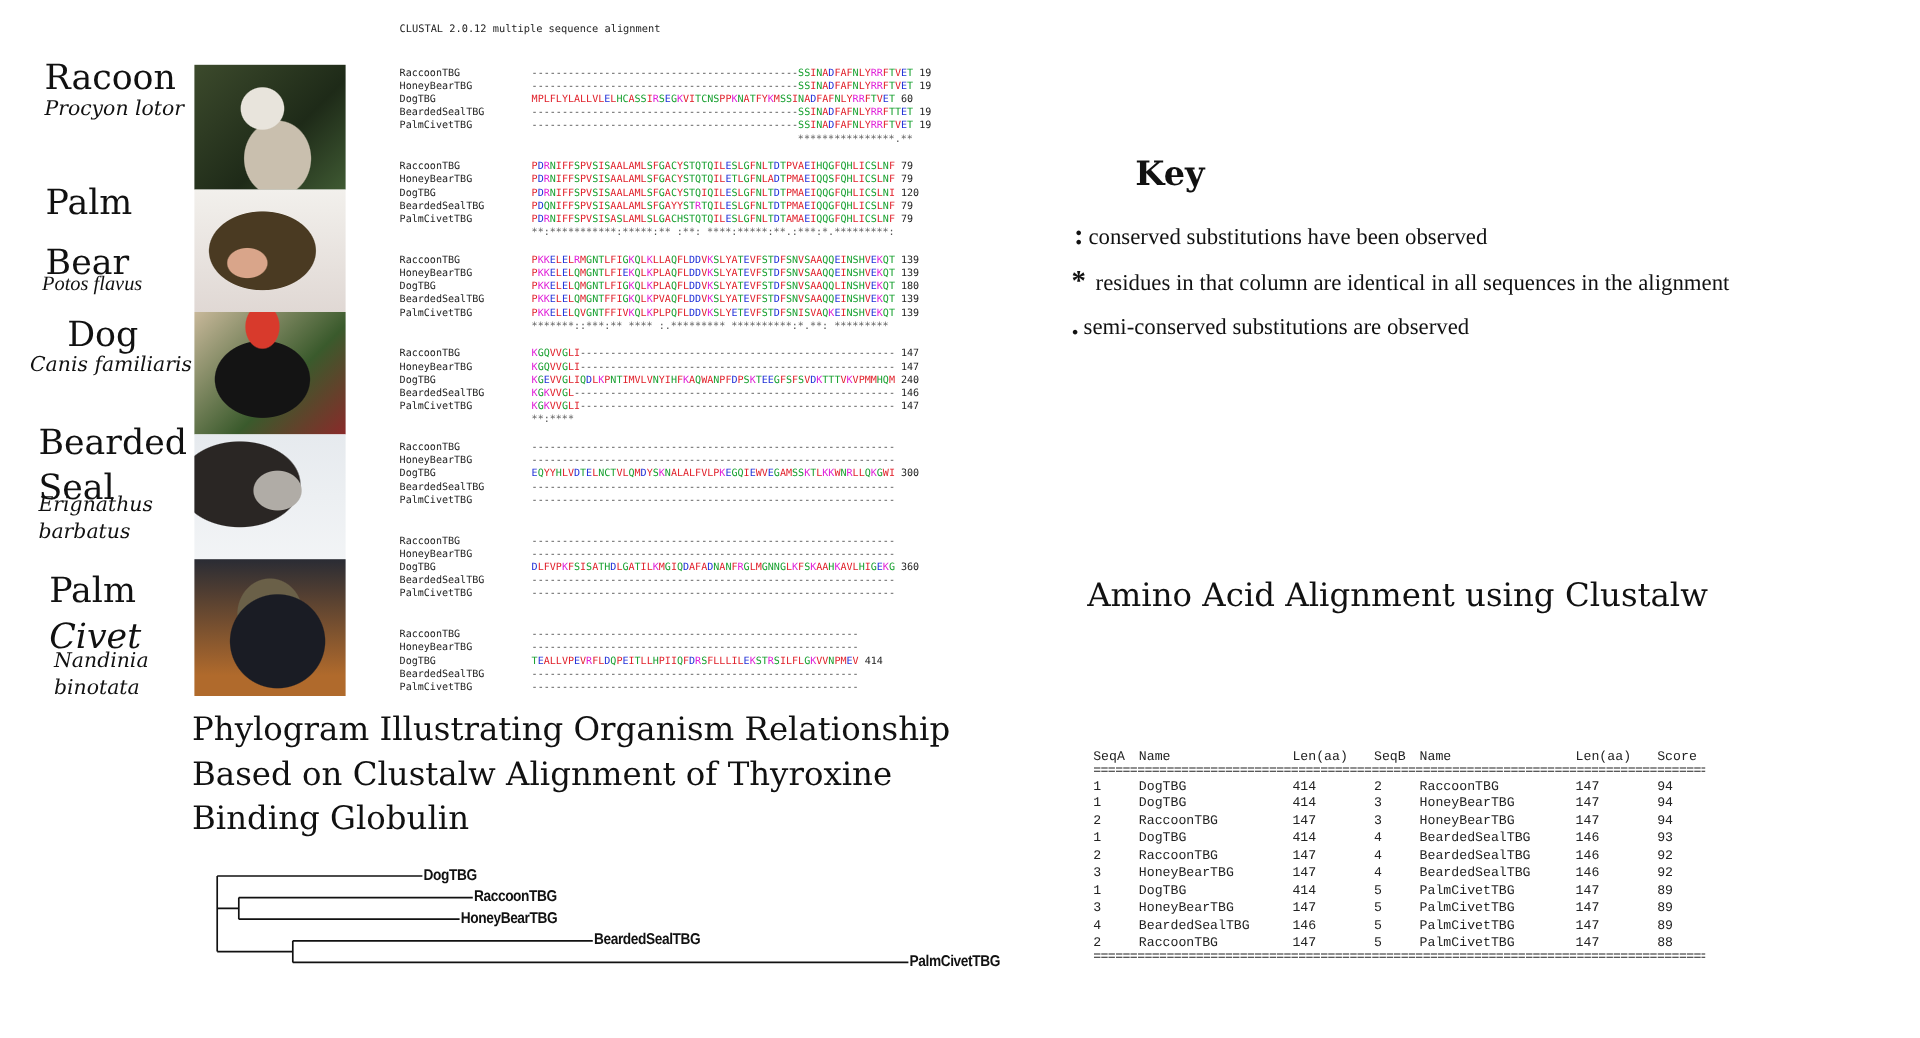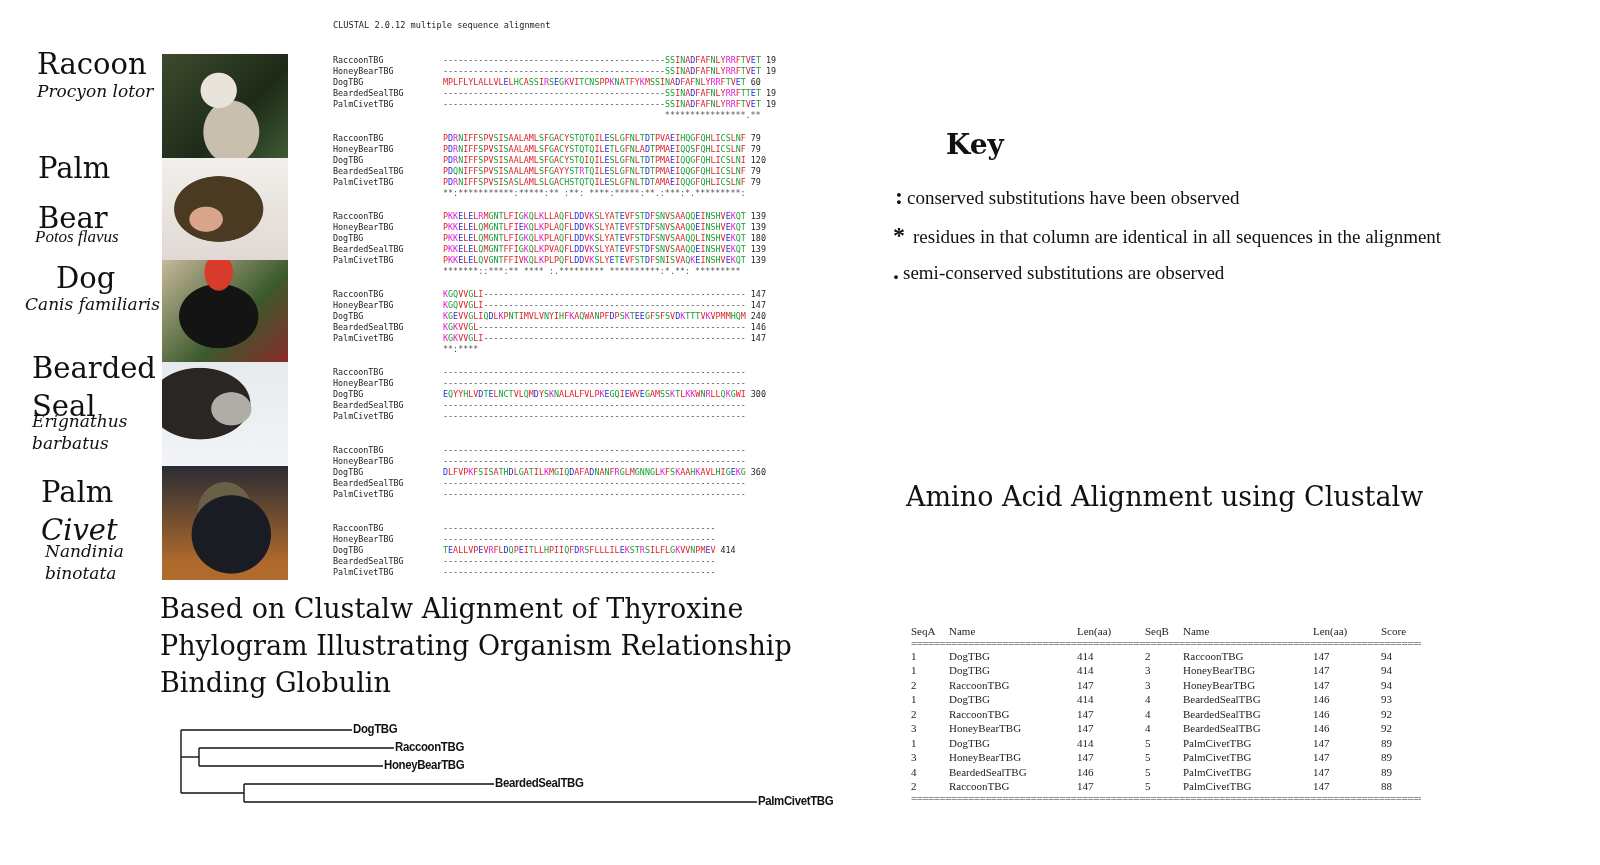--- a/index.html
+++ b/index.html
@@ -51,21 +51,21 @@
 
   
   .big-title { position:absolute; font-family:"DejaVu Serif", serif; font-size:27px; line-height:37px; color:#111; }
 
   
   .key-title { position:absolute; left:903px; top:128px; font-family:"DejaVu Serif", serif; font-weight:bold; font-size:28px; color:#111;margin-left:43px; }
   .key-item { position:absolute; font-family:"Liberation Serif", serif; font-size:19px; color:#111; white-space:nowrap; }
   .key-sym { font-weight:bold; font-size:24px; margin-right:4px; }
 
   
-  .score { position:absolute; left:911px; top:624px; font-family:Liberation Serif, serif; font-size:11px; line-height:14.5px; color:#222; }
+  .score { position:absolute; left:911px; top:624px; font-family:Liberation Mono, monospace; font-size:11px; line-height:14.5px; color:#222; }
   .score-row { display:flex; white-space:pre; }
   .c1 { width:38px; } .c2 { width:128px; } .c3 { width:68px; } .c4 { width:38px; } .c5 { width:130px; } .c6 { width:68px; } .c7 { width:40px; }
   .score-rule { width:510px; overflow:hidden; white-space:nowrap; line-height:9px; height:10px; letter-spacing:-0.5px; }
 
   
   .tree { position:absolute; left:170px; top:718px; }
   .tree-label { position:absolute; font-family:"Liberation Sans", sans-serif; font-size:13px; font-weight:bold; letter-spacing:-0.4px; color:#111; white-space:nowrap; transform:scaleX(0.88); transform-origin:left center; }
 </style>
 </head>
 <body>
@@ -99,22 +99,22 @@
 <div class="photo ph-racoon"></div>
 <div class="photo ph-bear"></div>
 <div class="photo ph-dog"></div>
 <div class="photo ph-seal"></div>
 <div class="photo ph-civet"></div>
 
 <div class="aln-title">CLUSTAL 2.0.12 multiple sequence alignment</div>
 <div id="aln-container" class="aln" style="left:333px; top:55px;"><div class="aln-block" style="left: 0px; top: 0px;"><div class="aln-row"><span class="aln-name">RaccoonTBG</span><span class="aln-seq"><span class="r-g">-</span><span class="r-g">-</span><span class="r-g">-</span><span class="r-g">-</span><span class="r-g">-</span><span class="r-g">-</span><span class="r-g">-</span><span class="r-g">-</span><span class="r-g">-</span><span class="r-g">-</span><span class="r-g">-</span><span class="r-g">-</span><span class="r-g">-</span><span class="r-g">-</span><span class="r-g">-</span><span class="r-g">-</span><span class="r-g">-</span><span class="r-g">-</span><span class="r-g">-</span><span class="r-g">-</span><span class="r-g">-</span><span class="r-g">-</span><span class="r-g">-</span><span class="r-g">-</span><span class="r-g">-</span><span class="r-g">-</span><span class="r-g">-</span><span class="r-g">-</span><span class="r-g">-</span><span class="r-g">-</span><span class="r-g">-</span><span class="r-g">-</span><span class="r-g">-</span><span class="r-g">-</span><span class="r-g">-</span><span class="r-g">-</span><span class="r-g">-</span><span class="r-g">-</span><span class="r-g">-</span><span class="r-g">-</span><span class="r-g">-</span><span class="r-g">-</span><span class="r-g">-</span><span class="r-g">-</span><span class="r-p">S</span><span class="r-p">S</span><span class="r-h">I</span><span class="r-p">N</span><span class="r-h">A</span><span class="r-a">D</span><span class="r-h">F</span><span class="r-h">A</span><span class="r-h">F</span><span class="r-p">N</span><span class="r-h">L</span><span class="r-h">Y</span><span class="r-b">R</span><span class="r-b">R</span><span class="r-h">F</span><span class="r-p">T</span><span class="r-h">V</span><span class="r-a">E</span><span class="r-p">T</span></span><span class="aln-num">19</span></div><div class="aln-row"><span class="aln-name">HoneyBearTBG</span><span class="aln-seq"><span class="r-g">-</span><span class="r-g">-</span><span class="r-g">-</span><span class="r-g">-</span><span class="r-g">-</span><span class="r-g">-</span><span class="r-g">-</span><span class="r-g">-</span><span class="r-g">-</span><span class="r-g">-</span><span class="r-g">-</span><span class="r-g">-</span><span class="r-g">-</span><span class="r-g">-</span><span class="r-g">-</span><span class="r-g">-</span><span class="r-g">-</span><span class="r-g">-</span><span class="r-g">-</span><span class="r-g">-</span><span class="r-g">-</span><span class="r-g">-</span><span class="r-g">-</span><span class="r-g">-</span><span class="r-g">-</span><span class="r-g">-</span><span class="r-g">-</span><span class="r-g">-</span><span class="r-g">-</span><span class="r-g">-</span><span class="r-g">-</span><span class="r-g">-</span><span class="r-g">-</span><span class="r-g">-</span><span class="r-g">-</span><span class="r-g">-</span><span class="r-g">-</span><span class="r-g">-</span><span class="r-g">-</span><span class="r-g">-</span><span class="r-g">-</span><span class="r-g">-</span><span class="r-g">-</span><span class="r-g">-</span><span class="r-p">S</span><span class="r-p">S</span><span class="r-h">I</span><span class="r-p">N</span><span class="r-h">A</span><span class="r-a">D</span><span class="r-h">F</span><span class="r-h">A</span><span class="r-h">F</span><span class="r-p">N</span><span class="r-h">L</span><span class="r-h">Y</span><span class="r-b">R</span><span class="r-b">R</span><span class="r-h">F</span><span class="r-p">T</span><span class="r-h">V</span><span class="r-a">E</span><span class="r-p">T</span></span><span class="aln-num">19</span></div><div class="aln-row"><span class="aln-name">DogTBG</span><span class="aln-seq"><span class="r-h">M</span><span class="r-h">P</span><span class="r-h">L</span><span class="r-h">F</span><span class="r-h">L</span><span class="r-h">Y</span><span class="r-h">L</span><span class="r-h">A</span><span class="r-h">L</span><span class="r-h">L</span><span class="r-h">V</span><span class="r-h">L</span><span class="r-a">E</span><span class="r-h">L</span><span class="r-p">H</span><span class="r-p">C</span><span class="r-h">A</span><span class="r-p">S</span><span class="r-p">S</span><span class="r-h">I</span><span class="r-b">R</span><span class="r-p">S</span><span class="r-a">E</span><span class="r-p">G</span><span class="r-b">K</span><span class="r-h">V</span><span class="r-h">I</span><span class="r-p">T</span><span class="r-p">C</span><span class="r-p">N</span><span class="r-p">S</span><span class="r-h">P</span><span class="r-h">P</span><span class="r-b">K</span><span class="r-p">N</span><span class="r-h">A</span><span class="r-p">T</span><span class="r-h">F</span><span class="r-h">Y</span><span class="r-b">K</span><span class="r-h">M</span><span class="r-p">S</span><span class="r-p">S</span><span class="r-h">I</span><span class="r-p">N</span><span class="r-h">A</span><span class="r-a">D</span><span class="r-h">F</span><span class="r-h">A</span><span class="r-h">F</span><span class="r-p">N</span><span class="r-h">L</span><span class="r-h">Y</span><span class="r-b">R</span><span class="r-b">R</span><span class="r-h">F</span><span class="r-p">T</span><span class="r-h">V</span><span class="r-a">E</span><span class="r-p">T</span></span><span class="aln-num">60</span></div><div class="aln-row"><span class="aln-name">BeardedSealTBG</span><span class="aln-seq"><span class="r-g">-</span><span class="r-g">-</span><span class="r-g">-</span><span class="r-g">-</span><span class="r-g">-</span><span class="r-g">-</span><span class="r-g">-</span><span class="r-g">-</span><span class="r-g">-</span><span class="r-g">-</span><span class="r-g">-</span><span class="r-g">-</span><span class="r-g">-</span><span class="r-g">-</span><span class="r-g">-</span><span class="r-g">-</span><span class="r-g">-</span><span class="r-g">-</span><span class="r-g">-</span><span class="r-g">-</span><span class="r-g">-</span><span class="r-g">-</span><span class="r-g">-</span><span class="r-g">-</span><span class="r-g">-</span><span class="r-g">-</span><span class="r-g">-</span><span class="r-g">-</span><span class="r-g">-</span><span class="r-g">-</span><span class="r-g">-</span><span class="r-g">-</span><span class="r-g">-</span><span class="r-g">-</span><span class="r-g">-</span><span class="r-g">-</span><span class="r-g">-</span><span class="r-g">-</span><span class="r-g">-</span><span class="r-g">-</span><span class="r-g">-</span><span class="r-g">-</span><span class="r-g">-</span><span class="r-g">-</span><span class="r-p">S</span><span class="r-p">S</span><span class="r-h">I</span><span class="r-p">N</span><span class="r-h">A</span><span class="r-a">D</span><span class="r-h">F</span><span class="r-h">A</span><span class="r-h">F</span><span class="r-p">N</span><span class="r-h">L</span><span class="r-h">Y</span><span class="r-b">R</span><span class="r-b">R</span><span class="r-h">F</span><span class="r-p">T</span><span class="r-p">T</span><span class="r-a">E</span><span class="r-p">T</span></span><span class="aln-num">19</span></div><div class="aln-row"><span class="aln-name">PalmCivetTBG</span><span class="aln-seq"><span class="r-g">-</span><span class="r-g">-</span><span class="r-g">-</span><span class="r-g">-</span><span class="r-g">-</span><span class="r-g">-</span><span class="r-g">-</span><span class="r-g">-</span><span class="r-g">-</span><span class="r-g">-</span><span class="r-g">-</span><span class="r-g">-</span><span class="r-g">-</span><span class="r-g">-</span><span class="r-g">-</span><span class="r-g">-</span><span class="r-g">-</span><span class="r-g">-</span><span class="r-g">-</span><span class="r-g">-</span><span class="r-g">-</span><span class="r-g">-</span><span class="r-g">-</span><span class="r-g">-</span><span class="r-g">-</span><span class="r-g">-</span><span class="r-g">-</span><span class="r-g">-</span><span class="r-g">-</span><span class="r-g">-</span><span class="r-g">-</span><span class="r-g">-</span><span class="r-g">-</span><span class="r-g">-</span><span class="r-g">-</span><span class="r-g">-</span><span class="r-g">-</span><span class="r-g">-</span><span class="r-g">-</span><span class="r-g">-</span><span class="r-g">-</span><span class="r-g">-</span><span class="r-g">-</span><span class="r-g">-</span><span class="r-p">S</span><span class="r-p">S</span><span class="r-h">I</span><span class="r-p">N</span><span class="r-h">A</span><span class="r-a">D</span><span class="r-h">F</span><span class="r-h">A</span><span class="r-h">F</span><span class="r-p">N</span><span class="r-h">L</span><span class="r-h">Y</span><span class="r-b">R</span><span class="r-b">R</span><span class="r-h">F</span><span class="r-p">T</span><span class="r-h">V</span><span class="r-a">E</span><span class="r-p">T</span></span><span class="aln-num">19</span></div><div class="aln-row aln-cons"><span class="aln-name"></span><span>                                            ****************.**</span></div></div><div class="aln-block" style="left: 0px; top: 78px;"><div class="aln-row"><span class="aln-name">RaccoonTBG</span><span class="aln-seq"><span class="r-h">P</span><span class="r-a">D</span><span class="r-b">R</span><span class="r-p">N</span><span class="r-h">I</span><span class="r-h">F</span><span class="r-h">F</span><span class="r-p">S</span><span class="r-h">P</span><span class="r-h">V</span><span class="r-p">S</span><span class="r-h">I</span><span class="r-p">S</span><span class="r-h">A</span><span class="r-h">A</span><span class="r-h">L</span><span class="r-h">A</span><span class="r-h">M</span><span class="r-h">L</span><span class="r-p">S</span><span class="r-h">F</span><span class="r-p">G</span><span class="r-h">A</span><span class="r-p">C</span><span class="r-h">Y</span><span class="r-p">S</span><span class="r-p">T</span><span class="r-p">Q</span><span class="r-p">T</span><span class="r-p">Q</span><span class="r-h">I</span><span class="r-h">L</span><span class="r-a">E</span><span class="r-p">S</span><span class="r-h">L</span><span class="r-p">G</span><span class="r-h">F</span><span class="r-p">N</span><span class="r-h">L</span><span class="r-p">T</span><span class="r-a">D</span><span class="r-p">T</span><span class="r-h">P</span><span class="r-h">V</span><span class="r-h">A</span><span class="r-a">E</span><span class="r-h">I</span><span class="r-p">H</span><span class="r-p">Q</span><span class="r-p">G</span><span class="r-h">F</span><span class="r-p">Q</span><span class="r-p">H</span><span class="r-h">L</span><span class="r-h">I</span><span class="r-p">C</span><span class="r-p">S</span><span class="r-h">L</span><span class="r-p">N</span><span class="r-h">F</span></span><span class="aln-num">79</span></div><div class="aln-row"><span class="aln-name">HoneyBearTBG</span><span class="aln-seq"><span class="r-h">P</span><span class="r-a">D</span><span class="r-b">R</span><span class="r-p">N</span><span class="r-h">I</span><span class="r-h">F</span><span class="r-h">F</span><span class="r-p">S</span><span class="r-h">P</span><span class="r-h">V</span><span class="r-p">S</span><span class="r-h">I</span><span class="r-p">S</span><span class="r-h">A</span><span class="r-h">A</span><span class="r-h">L</span><span class="r-h">A</span><span class="r-h">M</span><span class="r-h">L</span><span class="r-p">S</span><span class="r-h">F</span><span class="r-p">G</span><span class="r-h">A</span><span class="r-p">C</span><span class="r-h">Y</span><span class="r-p">S</span><span class="r-p">T</span><span class="r-p">Q</span><span class="r-p">T</span><span class="r-p">Q</span><span class="r-h">I</span><span class="r-h">L</span><span class="r-a">E</span><span class="r-p">T</span><span class="r-h">L</span><span class="r-p">G</span><span class="r-h">F</span><span class="r-p">N</span><span class="r-h">L</span><span class="r-h">A</span><span class="r-a">D</span><span class="r-p">T</span><span class="r-h">P</span><span class="r-h">M</span><span class="r-h">A</span><span class="r-a">E</span><span class="r-h">I</span><span class="r-p">Q</span><span class="r-p">Q</span><span class="r-p">S</span><span class="r-h">F</span><span class="r-p">Q</span><span class="r-p">H</span><span class="r-h">L</span><span class="r-h">I</span><span class="r-p">C</span><span class="r-p">S</span><span class="r-h">L</span><span class="r-p">N</span><span class="r-h">F</span></span><span class="aln-num">79</span></div><div class="aln-row"><span class="aln-name">DogTBG</span><span class="aln-seq"><span class="r-h">P</span><span class="r-a">D</span><span class="r-b">R</span><span class="r-p">N</span><span class="r-h">I</span><span class="r-h">F</span><span class="r-h">F</span><span class="r-p">S</span><span class="r-h">P</span><span class="r-h">V</span><span class="r-p">S</span><span class="r-h">I</span><span class="r-p">S</span><span class="r-h">A</span><span class="r-h">A</span><span class="r-h">L</span><span class="r-h">A</span><span class="r-h">M</span><span class="r-h">L</span><span class="r-p">S</span><span class="r-h">F</span><span class="r-p">G</span><span class="r-h">A</span><span class="r-p">C</span><span class="r-h">Y</span><span class="r-p">S</span><span class="r-p">T</span><span class="r-p">Q</span><span class="r-h">I</span><span class="r-p">Q</span><span class="r-h">I</span><span class="r-h">L</span><span class="r-a">E</span><span class="r-p">S</span><span class="r-h">L</span><span class="r-p">G</span><span class="r-h">F</span><span class="r-p">N</span><span class="r-h">L</span><span class="r-p">T</span><span class="r-a">D</span><span class="r-p">T</span><span class="r-h">P</span><span class="r-h">M</span><span class="r-h">A</span><span class="r-a">E</span><span class="r-h">I</span><span class="r-p">Q</span><span class="r-p">Q</span><span class="r-p">G</span><span class="r-h">F</span><span class="r-p">Q</span><span class="r-p">H</span><span class="r-h">L</span><span class="r-h">I</span><span class="r-p">C</span><span class="r-p">S</span><span class="r-h">L</span><span class="r-p">N</span><span class="r-h">I</span></span><span class="aln-num">120</span></div><div class="aln-row"><span class="aln-name">BeardedSealTBG</span><span class="aln-seq"><span class="r-h">P</span><span class="r-a">D</span><span class="r-p">Q</span><span class="r-p">N</span><span class="r-h">I</span><span class="r-h">F</span><span class="r-h">F</span><span class="r-p">S</span><span class="r-h">P</span><span class="r-h">V</span><span class="r-p">S</span><span class="r-h">I</span><span class="r-p">S</span><span class="r-h">A</span><span class="r-h">A</span><span class="r-h">L</span><span class="r-h">A</span><span class="r-h">M</span><span class="r-h">L</span><span class="r-p">S</span><span class="r-h">F</span><span class="r-p">G</span><span class="r-h">A</span><span class="r-h">Y</span><span class="r-h">Y</span><span class="r-p">S</span><span class="r-p">T</span><span class="r-b">R</span><span class="r-p">T</span><span class="r-p">Q</span><span class="r-h">I</span><span class="r-h">L</span><span class="r-a">E</span><span class="r-p">S</span><span class="r-h">L</span><span class="r-p">G</span><span class="r-h">F</span><span class="r-p">N</span><span class="r-h">L</span><span class="r-p">T</span><span class="r-a">D</span><span class="r-p">T</span><span class="r-h">P</span><span class="r-h">M</span><span class="r-h">A</span><span class="r-a">E</span><span class="r-h">I</span><span class="r-p">Q</span><span class="r-p">Q</span><span class="r-p">G</span><span class="r-h">F</span><span class="r-p">Q</span><span class="r-p">H</span><span class="r-h">L</span><span class="r-h">I</span><span class="r-p">C</span><span class="r-p">S</span><span class="r-h">L</span><span class="r-p">N</span><span class="r-h">F</span></span><span class="aln-num">79</span></div><div class="aln-row"><span class="aln-name">PalmCivetTBG</span><span class="aln-seq"><span class="r-h">P</span><span class="r-a">D</span><span class="r-b">R</span><span class="r-p">N</span><span class="r-h">I</span><span class="r-h">F</span><span class="r-h">F</span><span class="r-p">S</span><span class="r-h">P</span><span class="r-h">V</span><span class="r-p">S</span><span class="r-h">I</span><span class="r-p">S</span><span class="r-h">A</span><span class="r-p">S</span><span class="r-h">L</span><span class="r-h">A</span><span class="r-h">M</span><span class="r-h">L</span><span class="r-p">S</span><span class="r-h">L</span><span class="r-p">G</span><span class="r-h">A</span><span class="r-p">C</span><span class="r-p">H</span><span class="r-p">S</span><span class="r-p">T</span><span class="r-p">Q</span><span class="r-p">T</span><span class="r-p">Q</span><span class="r-h">I</span><span class="r-h">L</span><span class="r-a">E</span><span class="r-p">S</span><span class="r-h">L</span><span class="r-p">G</span><span class="r-h">F</span><span class="r-p">N</span><span class="r-h">L</span><span class="r-p">T</span><span class="r-a">D</span><span class="r-p">T</span><span class="r-h">A</span><span class="r-h">M</span><span class="r-h">A</span><span class="r-a">E</span><span class="r-h">I</span><span class="r-p">Q</span><span class="r-p">Q</span><span class="r-p">G</span><span class="r-h">F</span><span class="r-p">Q</span><span class="r-p">H</span><span class="r-h">L</span><span class="r-h">I</span><span class="r-p">C</span><span class="r-p">S</span><span class="r-h">L</span><span class="r-p">N</span><span class="r-h">F</span></span><span class="aln-num">79</span></div><div class="aln-row aln-cons"><span class="aln-name"></span><span>**:***********:*****:** :**: ****:*****:**.:***:*.*********:</span></div></div><div class="aln-block" style="left: 0px; top: 156px;"><div class="aln-row"><span class="aln-name">RaccoonTBG</span><span class="aln-seq"><span class="r-h">P</span><span class="r-b">K</span><span class="r-b">K</span><span class="r-a">E</span><span class="r-h">L</span><span class="r-a">E</span><span class="r-h">L</span><span class="r-b">R</span><span class="r-h">M</span><span class="r-p">G</span><span class="r-p">N</span><span class="r-p">T</span><span class="r-h">L</span><span class="r-h">F</span><span class="r-h">I</span><span class="r-p">G</span><span class="r-b">K</span><span class="r-p">Q</span><span class="r-h">L</span><span class="r-b">K</span><span class="r-h">L</span><span class="r-h">L</span><span class="r-h">A</span><span class="r-p">Q</span><span class="r-h">F</span><span class="r-h">L</span><span class="r-a">D</span><span class="r-a">D</span><span class="r-h">V</span><span class="r-b">K</span><span class="r-p">S</span><span class="r-h">L</span><span class="r-h">Y</span><span class="r-h">A</span><span class="r-p">T</span><span class="r-a">E</span><span class="r-h">V</span><span class="r-h">F</span><span class="r-p">S</span><span class="r-p">T</span><span class="r-a">D</span><span class="r-h">F</span><span class="r-p">S</span><span class="r-p">N</span><span class="r-h">V</span><span class="r-p">S</span><span class="r-h">A</span><span class="r-h">A</span><span class="r-p">Q</span><span class="r-p">Q</span><span class="r-a">E</span><span class="r-h">I</span><span class="r-p">N</span><span class="r-p">S</span><span class="r-p">H</span><span class="r-h">V</span><span class="r-a">E</span><span class="r-b">K</span><span class="r-p">Q</span><span class="r-p">T</span></span><span class="aln-num">139</span></div><div class="aln-row"><span class="aln-name">HoneyBearTBG</span><span class="aln-seq"><span class="r-h">P</span><span class="r-b">K</span><span class="r-b">K</span><span class="r-a">E</span><span class="r-h">L</span><span class="r-a">E</span><span class="r-h">L</span><span class="r-p">Q</span><span class="r-h">M</span><span class="r-p">G</span><span class="r-p">N</span><span class="r-p">T</span><span class="r-h">L</span><span class="r-h">F</span><span class="r-h">I</span><span class="r-a">E</span><span class="r-b">K</span><span class="r-p">Q</span><span class="r-h">L</span><span class="r-b">K</span><span class="r-h">P</span><span class="r-h">L</span><span class="r-h">A</span><span class="r-p">Q</span><span class="r-h">F</span><span class="r-h">L</span><span class="r-a">D</span><span class="r-a">D</span><span class="r-h">V</span><span class="r-b">K</span><span class="r-p">S</span><span class="r-h">L</span><span class="r-h">Y</span><span class="r-h">A</span><span class="r-p">T</span><span class="r-a">E</span><span class="r-h">V</span><span class="r-h">F</span><span class="r-p">S</span><span class="r-p">T</span><span class="r-a">D</span><span class="r-h">F</span><span class="r-p">S</span><span class="r-p">N</span><span class="r-h">V</span><span class="r-p">S</span><span class="r-h">A</span><span class="r-h">A</span><span class="r-p">Q</span><span class="r-p">Q</span><span class="r-a">E</span><span class="r-h">I</span><span class="r-p">N</span><span class="r-p">S</span><span class="r-p">H</span><span class="r-h">V</span><span class="r-a">E</span><span class="r-b">K</span><span class="r-p">Q</span><span class="r-p">T</span></span><span class="aln-num">139</span></div><div class="aln-row"><span class="aln-name">DogTBG</span><span class="aln-seq"><span class="r-h">P</span><span class="r-b">K</span><span class="r-b">K</span><span class="r-a">E</span><span class="r-h">L</span><span class="r-a">E</span><span class="r-h">L</span><span class="r-p">Q</span><span class="r-h">M</span><span class="r-p">G</span><span class="r-p">N</span><span class="r-p">T</span><span class="r-h">L</span><span class="r-h">F</span><span class="r-h">I</span><span class="r-p">G</span><span class="r-b">K</span><span class="r-p">Q</span><span class="r-h">L</span><span class="r-b">K</span><span class="r-h">P</span><span class="r-h">L</span><span class="r-h">A</span><span class="r-p">Q</span><span class="r-h">F</span><span class="r-h">L</span><span class="r-a">D</span><span class="r-a">D</span><span class="r-h">V</span><span class="r-b">K</span><span class="r-p">S</span><span class="r-h">L</span><span class="r-h">Y</span><span class="r-h">A</span><span class="r-p">T</span><span class="r-a">E</span><span class="r-h">V</span><span class="r-h">F</span><span class="r-p">S</span><span class="r-p">T</span><span class="r-a">D</span><span class="r-h">F</span><span class="r-p">S</span><span class="r-p">N</span><span class="r-h">V</span><span class="r-p">S</span><span class="r-h">A</span><span class="r-h">A</span><span class="r-p">Q</span><span class="r-p">Q</span><span class="r-h">L</span><span class="r-h">I</span><span class="r-p">N</span><span class="r-p">S</span><span class="r-p">H</span><span class="r-h">V</span><span class="r-a">E</span><span class="r-b">K</span><span class="r-p">Q</span><span class="r-p">T</span></span><span class="aln-num">180</span></div><div class="aln-row"><span class="aln-name">BeardedSealTBG</span><span class="aln-seq"><span class="r-h">P</span><span class="r-b">K</span><span class="r-b">K</span><span class="r-a">E</span><span class="r-h">L</span><span class="r-a">E</span><span class="r-h">L</span><span class="r-p">Q</span><span class="r-h">M</span><span class="r-p">G</span><span class="r-p">N</span><span class="r-p">T</span><span class="r-h">F</span><span class="r-h">F</span><span class="r-h">I</span><span class="r-p">G</span><span class="r-b">K</span><span class="r-p">Q</span><span class="r-h">L</span><span class="r-b">K</span><span class="r-h">P</span><span class="r-h">V</span><span class="r-h">A</span><span class="r-p">Q</span><span class="r-h">F</span><span class="r-h">L</span><span class="r-a">D</span><span class="r-a">D</span><span class="r-h">V</span><span class="r-b">K</span><span class="r-p">S</span><span class="r-h">L</span><span class="r-h">Y</span><span class="r-h">A</span><span class="r-p">T</span><span class="r-a">E</span><span class="r-h">V</span><span class="r-h">F</span><span class="r-p">S</span><span class="r-p">T</span><span class="r-a">D</span><span class="r-h">F</span><span class="r-p">S</span><span class="r-p">N</span><span class="r-h">V</span><span class="r-p">S</span><span class="r-h">A</span><span class="r-h">A</span><span class="r-p">Q</span><span class="r-p">Q</span><span class="r-a">E</span><span class="r-h">I</span><span class="r-p">N</span><span class="r-p">S</span><span class="r-p">H</span><span class="r-h">V</span><span class="r-a">E</span><span class="r-b">K</span><span class="r-p">Q</span><span class="r-p">T</span></span><span class="aln-num">139</span></div><div class="aln-row"><span class="aln-name">PalmCivetTBG</span><span class="aln-seq"><span class="r-h">P</span><span class="r-b">K</span><span class="r-b">K</span><span class="r-a">E</span><span class="r-h">L</span><span class="r-a">E</span><span class="r-h">L</span><span class="r-p">Q</span><span class="r-h">V</span><span class="r-p">G</span><span class="r-p">N</span><span class="r-p">T</span><span class="r-h">F</span><span class="r-h">F</span><span class="r-h">I</span><span class="r-h">V</span><span class="r-b">K</span><span class="r-p">Q</span><span class="r-h">L</span><span class="r-b">K</span><span class="r-h">P</span><span class="r-h">L</span><span class="r-h">P</span><span class="r-p">Q</span><span class="r-h">F</span><span class="r-h">L</span><span class="r-a">D</span><span class="r-a">D</span><span class="r-h">V</span><span class="r-b">K</span><span class="r-p">S</span><span class="r-h">L</span><span class="r-h">Y</span><span class="r-a">E</span><span class="r-p">T</span><span class="r-a">E</span><span class="r-h">V</span><span class="r-h">F</span><span class="r-p">S</span><span class="r-p">T</span><span class="r-a">D</span><span class="r-h">F</span><span class="r-p">S</span><span class="r-p">N</span><span class="r-h">I</span><span class="r-p">S</span><span class="r-h">V</span><span class="r-h">A</span><span class="r-p">Q</span><span class="r-b">K</span><span class="r-a">E</span><span class="r-h">I</span><span class="r-p">N</span><span class="r-p">S</span><span class="r-p">H</span><span class="r-h">V</span><span class="r-a">E</span><span class="r-b">K</span><span class="r-p">Q</span><span class="r-p">T</span></span><span class="aln-num">139</span></div><div class="aln-row aln-cons"><span class="aln-name"></span><span>*******::***:** **** :.********* **********:*.**: *********</span></div></div><div class="aln-block" style="left: 0px; top: 234px;"><div class="aln-row"><span class="aln-name">RaccoonTBG</span><span class="aln-seq"><span class="r-b">K</span><span class="r-p">G</span><span class="r-p">Q</span><span class="r-h">V</span><span class="r-h">V</span><span class="r-p">G</span><span class="r-h">L</span><span class="r-h">I</span><span class="r-g">-</span><span class="r-g">-</span><span class="r-g">-</span><span class="r-g">-</span><span class="r-g">-</span><span class="r-g">-</span><span class="r-g">-</span><span class="r-g">-</span><span class="r-g">-</span><span class="r-g">-</span><span class="r-g">-</span><span class="r-g">-</span><span class="r-g">-</span><span class="r-g">-</span><span class="r-g">-</span><span class="r-g">-</span><span class="r-g">-</span><span class="r-g">-</span><span class="r-g">-</span><span class="r-g">-</span><span class="r-g">-</span><span class="r-g">-</span><span class="r-g">-</span><span class="r-g">-</span><span class="r-g">-</span><span class="r-g">-</span><span class="r-g">-</span><span class="r-g">-</span><span class="r-g">-</span><span class="r-g">-</span><span class="r-g">-</span><span class="r-g">-</span><span class="r-g">-</span><span class="r-g">-</span><span class="r-g">-</span><span class="r-g">-</span><span class="r-g">-</span><span class="r-g">-</span><span class="r-g">-</span><span class="r-g">-</span><span class="r-g">-</span><span class="r-g">-</span><span class="r-g">-</span><span class="r-g">-</span><span class="r-g">-</span><span class="r-g">-</span><span class="r-g">-</span><span class="r-g">-</span><span class="r-g">-</span><span class="r-g">-</span><span class="r-g">-</span><span class="r-g">-</span></span><span class="aln-num">147</span></div><div class="aln-row"><span class="aln-name">HoneyBearTBG</span><span class="aln-seq"><span class="r-b">K</span><span class="r-p">G</span><span class="r-p">Q</span><span class="r-h">V</span><span class="r-h">V</span><span class="r-p">G</span><span class="r-h">L</span><span class="r-h">I</span><span class="r-g">-</span><span class="r-g">-</span><span class="r-g">-</span><span class="r-g">-</span><span class="r-g">-</span><span class="r-g">-</span><span class="r-g">-</span><span class="r-g">-</span><span class="r-g">-</span><span class="r-g">-</span><span class="r-g">-</span><span class="r-g">-</span><span class="r-g">-</span><span class="r-g">-</span><span class="r-g">-</span><span class="r-g">-</span><span class="r-g">-</span><span class="r-g">-</span><span class="r-g">-</span><span class="r-g">-</span><span class="r-g">-</span><span class="r-g">-</span><span class="r-g">-</span><span class="r-g">-</span><span class="r-g">-</span><span class="r-g">-</span><span class="r-g">-</span><span class="r-g">-</span><span class="r-g">-</span><span class="r-g">-</span><span class="r-g">-</span><span class="r-g">-</span><span class="r-g">-</span><span class="r-g">-</span><span class="r-g">-</span><span class="r-g">-</span><span class="r-g">-</span><span class="r-g">-</span><span class="r-g">-</span><span class="r-g">-</span><span class="r-g">-</span><span class="r-g">-</span><span class="r-g">-</span><span class="r-g">-</span><span class="r-g">-</span><span class="r-g">-</span><span class="r-g">-</span><span class="r-g">-</span><span class="r-g">-</span><span class="r-g">-</span><span class="r-g">-</span><span class="r-g">-</span></span><span class="aln-num">147</span></div><div class="aln-row"><span class="aln-name">DogTBG</span><span class="aln-seq"><span class="r-b">K</span><span class="r-p">G</span><span class="r-a">E</span><span class="r-h">V</span><span class="r-h">V</span><span class="r-p">G</span><span class="r-h">L</span><span class="r-h">I</span><span class="r-p">Q</span><span class="r-a">D</span><span class="r-h">L</span><span class="r-b">K</span><span class="r-h">P</span><span class="r-p">N</span><span class="r-p">T</span><span class="r-h">I</span><span class="r-h">M</span><span class="r-h">V</span><span class="r-h">L</span><span class="r-h">V</span><span class="r-p">N</span><span class="r-h">Y</span><span class="r-h">I</span><span class="r-p">H</span><span class="r-h">F</span><span class="r-b">K</span><span class="r-h">A</span><span class="r-p">Q</span><span class="r-h">W</span><span class="r-h">A</span><span class="r-p">N</span><span class="r-h">P</span><span class="r-h">F</span><span class="r-a">D</span><span class="r-h">P</span><span class="r-p">S</span><span class="r-b">K</span><span class="r-p">T</span><span class="r-a">E</span><span class="r-a">E</span><span class="r-p">G</span><span class="r-h">F</span><span class="r-p">S</span><span class="r-h">F</span><span class="r-p">S</span><span class="r-h">V</span><span class="r-a">D</span><span class="r-b">K</span><span class="r-p">T</span><span class="r-p">T</span><span class="r-p">T</span><span class="r-h">V</span><span class="r-b">K</span><span class="r-h">V</span><span class="r-h">P</span><span class="r-h">M</span><span class="r-h">M</span><span class="r-p">H</span><span class="r-p">Q</span><span class="r-h">M</span></span><span class="aln-num">240</span></div><div class="aln-row"><span class="aln-name">BeardedSealTBG</span><span class="aln-seq"><span class="r-b">K</span><span class="r-p">G</span><span class="r-b">K</span><span class="r-h">V</span><span class="r-h">V</span><span class="r-p">G</span><span class="r-h">L</span><span class="r-g">-</span><span class="r-g">-</span><span class="r-g">-</span><span class="r-g">-</span><span class="r-g">-</span><span class="r-g">-</span><span class="r-g">-</span><span class="r-g">-</span><span class="r-g">-</span><span class="r-g">-</span><span class="r-g">-</span><span class="r-g">-</span><span class="r-g">-</span><span class="r-g">-</span><span class="r-g">-</span><span class="r-g">-</span><span class="r-g">-</span><span class="r-g">-</span><span class="r-g">-</span><span class="r-g">-</span><span class="r-g">-</span><span class="r-g">-</span><span class="r-g">-</span><span class="r-g">-</span><span class="r-g">-</span><span class="r-g">-</span><span class="r-g">-</span><span class="r-g">-</span><span class="r-g">-</span><span class="r-g">-</span><span class="r-g">-</span><span class="r-g">-</span><span class="r-g">-</span><span class="r-g">-</span><span class="r-g">-</span><span class="r-g">-</span><span class="r-g">-</span><span class="r-g">-</span><span class="r-g">-</span><span class="r-g">-</span><span class="r-g">-</span><span class="r-g">-</span><span class="r-g">-</span><span class="r-g">-</span><span class="r-g">-</span><span class="r-g">-</span><span class="r-g">-</span><span class="r-g">-</span><span class="r-g">-</span><span class="r-g">-</span><span class="r-g">-</span><span class="r-g">-</span><span class="r-g">-</span></span><span class="aln-num">146</span></div><div class="aln-row"><span class="aln-name">PalmCivetTBG</span><span class="aln-seq"><span class="r-b">K</span><span class="r-p">G</span><span class="r-b">K</span><span class="r-h">V</span><span class="r-h">V</span><span class="r-p">G</span><span class="r-h">L</span><span class="r-h">I</span><span class="r-g">-</span><span class="r-g">-</span><span class="r-g">-</span><span class="r-g">-</span><span class="r-g">-</span><span class="r-g">-</span><span class="r-g">-</span><span class="r-g">-</span><span class="r-g">-</span><span class="r-g">-</span><span class="r-g">-</span><span class="r-g">-</span><span class="r-g">-</span><span class="r-g">-</span><span class="r-g">-</span><span class="r-g">-</span><span class="r-g">-</span><span class="r-g">-</span><span class="r-g">-</span><span class="r-g">-</span><span class="r-g">-</span><span class="r-g">-</span><span class="r-g">-</span><span class="r-g">-</span><span class="r-g">-</span><span class="r-g">-</span><span class="r-g">-</span><span class="r-g">-</span><span class="r-g">-</span><span class="r-g">-</span><span class="r-g">-</span><span class="r-g">-</span><span class="r-g">-</span><span class="r-g">-</span><span class="r-g">-</span><span class="r-g">-</span><span class="r-g">-</span><span class="r-g">-</span><span class="r-g">-</span><span class="r-g">-</span><span class="r-g">-</span><span class="r-g">-</span><span class="r-g">-</span><span class="r-g">-</span><span class="r-g">-</span><span class="r-g">-</span><span class="r-g">-</span><span class="r-g">-</span><span class="r-g">-</span><span class="r-g">-</span><span class="r-g">-</span><span class="r-g">-</span></span><span class="aln-num">147</span></div><div class="aln-row aln-cons"><span class="aln-name"></span><span>**:****</span></div></div><div class="aln-block" style="left: 0px; top: 312px;"><div class="aln-row"><span class="aln-name">RaccoonTBG</span><span class="aln-seq"><span class="r-g">-</span><span class="r-g">-</span><span class="r-g">-</span><span class="r-g">-</span><span class="r-g">-</span><span class="r-g">-</span><span class="r-g">-</span><span class="r-g">-</span><span class="r-g">-</span><span class="r-g">-</span><span class="r-g">-</span><span class="r-g">-</span><span class="r-g">-</span><span class="r-g">-</span><span class="r-g">-</span><span class="r-g">-</span><span class="r-g">-</span><span class="r-g">-</span><span class="r-g">-</span><span class="r-g">-</span><span class="r-g">-</span><span class="r-g">-</span><span class="r-g">-</span><span class="r-g">-</span><span class="r-g">-</span><span class="r-g">-</span><span class="r-g">-</span><span class="r-g">-</span><span class="r-g">-</span><span class="r-g">-</span><span class="r-g">-</span><span class="r-g">-</span><span class="r-g">-</span><span class="r-g">-</span><span class="r-g">-</span><span class="r-g">-</span><span class="r-g">-</span><span class="r-g">-</span><span class="r-g">-</span><span class="r-g">-</span><span class="r-g">-</span><span class="r-g">-</span><span class="r-g">-</span><span class="r-g">-</span><span class="r-g">-</span><span class="r-g">-</span><span class="r-g">-</span><span class="r-g">-</span><span class="r-g">-</span><span class="r-g">-</span><span class="r-g">-</span><span class="r-g">-</span><span class="r-g">-</span><span class="r-g">-</span><span class="r-g">-</span><span class="r-g">-</span><span class="r-g">-</span><span class="r-g">-</span><span class="r-g">-</span><span class="r-g">-</span></span><span class="aln-num"></span></div><div class="aln-row"><span class="aln-name">HoneyBearTBG</span><span class="aln-seq"><span class="r-g">-</span><span class="r-g">-</span><span class="r-g">-</span><span class="r-g">-</span><span class="r-g">-</span><span class="r-g">-</span><span class="r-g">-</span><span class="r-g">-</span><span class="r-g">-</span><span class="r-g">-</span><span class="r-g">-</span><span class="r-g">-</span><span class="r-g">-</span><span class="r-g">-</span><span class="r-g">-</span><span class="r-g">-</span><span class="r-g">-</span><span class="r-g">-</span><span class="r-g">-</span><span class="r-g">-</span><span class="r-g">-</span><span class="r-g">-</span><span class="r-g">-</span><span class="r-g">-</span><span class="r-g">-</span><span class="r-g">-</span><span class="r-g">-</span><span class="r-g">-</span><span class="r-g">-</span><span class="r-g">-</span><span class="r-g">-</span><span class="r-g">-</span><span class="r-g">-</span><span class="r-g">-</span><span class="r-g">-</span><span class="r-g">-</span><span class="r-g">-</span><span class="r-g">-</span><span class="r-g">-</span><span class="r-g">-</span><span class="r-g">-</span><span class="r-g">-</span><span class="r-g">-</span><span class="r-g">-</span><span class="r-g">-</span><span class="r-g">-</span><span class="r-g">-</span><span class="r-g">-</span><span class="r-g">-</span><span class="r-g">-</span><span class="r-g">-</span><span class="r-g">-</span><span class="r-g">-</span><span class="r-g">-</span><span class="r-g">-</span><span class="r-g">-</span><span class="r-g">-</span><span class="r-g">-</span><span class="r-g">-</span><span class="r-g">-</span></span><span class="aln-num"></span></div><div class="aln-row"><span class="aln-name">DogTBG</span><span class="aln-seq"><span class="r-a">E</span><span class="r-p">Q</span><span class="r-h">Y</span><span class="r-h">Y</span><span class="r-p">H</span><span class="r-h">L</span><span class="r-h">V</span><span class="r-a">D</span><span class="r-p">T</span><span class="r-a">E</span><span class="r-h">L</span><span class="r-p">N</span><span class="r-p">C</span><span class="r-p">T</span><span class="r-h">V</span><span class="r-h">L</span><span class="r-p">Q</span><span class="r-h">M</span><span class="r-a">D</span><span class="r-h">Y</span><span class="r-p">S</span><span class="r-b">K</span><span class="r-p">N</span><span class="r-h">A</span><span class="r-h">L</span><span class="r-h">A</span><span class="r-h">L</span><span class="r-h">F</span><span class="r-h">V</span><span class="r-h">L</span><span class="r-h">P</span><span class="r-b">K</span><span class="r-a">E</span><span class="r-p">G</span><span class="r-p">Q</span><span class="r-h">I</span><span class="r-a">E</span><span class="r-h">W</span><span class="r-h">V</span><span class="r-a">E</span><span class="r-p">G</span><span class="r-h">A</span><span class="r-h">M</span><span class="r-p">S</span><span class="r-p">S</span><span class="r-b">K</span><span class="r-p">T</span><span class="r-h">L</span><span class="r-b">K</span><span class="r-b">K</span><span class="r-h">W</span><span class="r-p">N</span><span class="r-b">R</span><span class="r-h">L</span><span class="r-h">L</span><span class="r-p">Q</span><span class="r-b">K</span><span class="r-p">G</span><span class="r-h">W</span><span class="r-h">I</span></span><span class="aln-num">300</span></div><div class="aln-row"><span class="aln-name">BeardedSealTBG</span><span class="aln-seq"><span class="r-g">-</span><span class="r-g">-</span><span class="r-g">-</span><span class="r-g">-</span><span class="r-g">-</span><span class="r-g">-</span><span class="r-g">-</span><span class="r-g">-</span><span class="r-g">-</span><span class="r-g">-</span><span class="r-g">-</span><span class="r-g">-</span><span class="r-g">-</span><span class="r-g">-</span><span class="r-g">-</span><span class="r-g">-</span><span class="r-g">-</span><span class="r-g">-</span><span class="r-g">-</span><span class="r-g">-</span><span class="r-g">-</span><span class="r-g">-</span><span class="r-g">-</span><span class="r-g">-</span><span class="r-g">-</span><span class="r-g">-</span><span class="r-g">-</span><span class="r-g">-</span><span class="r-g">-</span><span class="r-g">-</span><span class="r-g">-</span><span class="r-g">-</span><span class="r-g">-</span><span class="r-g">-</span><span class="r-g">-</span><span class="r-g">-</span><span class="r-g">-</span><span class="r-g">-</span><span class="r-g">-</span><span class="r-g">-</span><span class="r-g">-</span><span class="r-g">-</span><span class="r-g">-</span><span class="r-g">-</span><span class="r-g">-</span><span class="r-g">-</span><span class="r-g">-</span><span class="r-g">-</span><span class="r-g">-</span><span class="r-g">-</span><span class="r-g">-</span><span class="r-g">-</span><span class="r-g">-</span><span class="r-g">-</span><span class="r-g">-</span><span class="r-g">-</span><span class="r-g">-</span><span class="r-g">-</span><span class="r-g">-</span><span class="r-g">-</span></span><span class="aln-num"></span></div><div class="aln-row"><span class="aln-name">PalmCivetTBG</span><span class="aln-seq"><span class="r-g">-</span><span class="r-g">-</span><span class="r-g">-</span><span class="r-g">-</span><span class="r-g">-</span><span class="r-g">-</span><span class="r-g">-</span><span class="r-g">-</span><span class="r-g">-</span><span class="r-g">-</span><span class="r-g">-</span><span class="r-g">-</span><span class="r-g">-</span><span class="r-g">-</span><span class="r-g">-</span><span class="r-g">-</span><span class="r-g">-</span><span class="r-g">-</span><span class="r-g">-</span><span class="r-g">-</span><span class="r-g">-</span><span class="r-g">-</span><span class="r-g">-</span><span class="r-g">-</span><span class="r-g">-</span><span class="r-g">-</span><span class="r-g">-</span><span class="r-g">-</span><span class="r-g">-</span><span class="r-g">-</span><span class="r-g">-</span><span class="r-g">-</span><span class="r-g">-</span><span class="r-g">-</span><span class="r-g">-</span><span class="r-g">-</span><span class="r-g">-</span><span class="r-g">-</span><span class="r-g">-</span><span class="r-g">-</span><span class="r-g">-</span><span class="r-g">-</span><span class="r-g">-</span><span class="r-g">-</span><span class="r-g">-</span><span class="r-g">-</span><span class="r-g">-</span><span class="r-g">-</span><span class="r-g">-</span><span class="r-g">-</span><span class="r-g">-</span><span class="r-g">-</span><span class="r-g">-</span><span class="r-g">-</span><span class="r-g">-</span><span class="r-g">-</span><span class="r-g">-</span><span class="r-g">-</span><span class="r-g">-</span><span class="r-g">-</span></span><span class="aln-num"></span></div></div><div class="aln-block" style="left: 0px; top: 390px;"><div class="aln-row"><span class="aln-name">RaccoonTBG</span><span class="aln-seq"><span class="r-g">-</span><span class="r-g">-</span><span class="r-g">-</span><span class="r-g">-</span><span class="r-g">-</span><span class="r-g">-</span><span class="r-g">-</span><span class="r-g">-</span><span class="r-g">-</span><span class="r-g">-</span><span class="r-g">-</span><span class="r-g">-</span><span class="r-g">-</span><span class="r-g">-</span><span class="r-g">-</span><span class="r-g">-</span><span class="r-g">-</span><span class="r-g">-</span><span class="r-g">-</span><span class="r-g">-</span><span class="r-g">-</span><span class="r-g">-</span><span class="r-g">-</span><span class="r-g">-</span><span class="r-g">-</span><span class="r-g">-</span><span class="r-g">-</span><span class="r-g">-</span><span class="r-g">-</span><span class="r-g">-</span><span class="r-g">-</span><span class="r-g">-</span><span class="r-g">-</span><span class="r-g">-</span><span class="r-g">-</span><span class="r-g">-</span><span class="r-g">-</span><span class="r-g">-</span><span class="r-g">-</span><span class="r-g">-</span><span class="r-g">-</span><span class="r-g">-</span><span class="r-g">-</span><span class="r-g">-</span><span class="r-g">-</span><span class="r-g">-</span><span class="r-g">-</span><span class="r-g">-</span><span class="r-g">-</span><span class="r-g">-</span><span class="r-g">-</span><span class="r-g">-</span><span class="r-g">-</span><span class="r-g">-</span><span class="r-g">-</span><span class="r-g">-</span><span class="r-g">-</span><span class="r-g">-</span><span class="r-g">-</span><span class="r-g">-</span></span><span class="aln-num"></span></div><div class="aln-row"><span class="aln-name">HoneyBearTBG</span><span class="aln-seq"><span class="r-g">-</span><span class="r-g">-</span><span class="r-g">-</span><span class="r-g">-</span><span class="r-g">-</span><span class="r-g">-</span><span class="r-g">-</span><span class="r-g">-</span><span class="r-g">-</span><span class="r-g">-</span><span class="r-g">-</span><span class="r-g">-</span><span class="r-g">-</span><span class="r-g">-</span><span class="r-g">-</span><span class="r-g">-</span><span class="r-g">-</span><span class="r-g">-</span><span class="r-g">-</span><span class="r-g">-</span><span class="r-g">-</span><span class="r-g">-</span><span class="r-g">-</span><span class="r-g">-</span><span class="r-g">-</span><span class="r-g">-</span><span class="r-g">-</span><span class="r-g">-</span><span class="r-g">-</span><span class="r-g">-</span><span class="r-g">-</span><span class="r-g">-</span><span class="r-g">-</span><span class="r-g">-</span><span class="r-g">-</span><span class="r-g">-</span><span class="r-g">-</span><span class="r-g">-</span><span class="r-g">-</span><span class="r-g">-</span><span class="r-g">-</span><span class="r-g">-</span><span class="r-g">-</span><span class="r-g">-</span><span class="r-g">-</span><span class="r-g">-</span><span class="r-g">-</span><span class="r-g">-</span><span class="r-g">-</span><span class="r-g">-</span><span class="r-g">-</span><span class="r-g">-</span><span class="r-g">-</span><span class="r-g">-</span><span class="r-g">-</span><span class="r-g">-</span><span class="r-g">-</span><span class="r-g">-</span><span class="r-g">-</span><span class="r-g">-</span></span><span class="aln-num"></span></div><div class="aln-row"><span class="aln-name">DogTBG</span><span class="aln-seq"><span class="r-a">D</span><span class="r-h">L</span><span class="r-h">F</span><span class="r-h">V</span><span class="r-h">P</span><span class="r-b">K</span><span class="r-h">F</span><span class="r-p">S</span><span class="r-h">I</span><span class="r-p">S</span><span class="r-h">A</span><span class="r-p">T</span><span class="r-p">H</span><span class="r-a">D</span><span class="r-h">L</span><span class="r-p">G</span><span class="r-h">A</span><span class="r-p">T</span><span class="r-h">I</span><span class="r-h">L</span><span class="r-b">K</span><span class="r-h">M</span><span class="r-p">G</span><span class="r-h">I</span><span class="r-p">Q</span><span class="r-a">D</span><span class="r-h">A</span><span class="r-h">F</span><span class="r-h">A</span><span class="r-a">D</span><span class="r-p">N</span><span class="r-h">A</span><span class="r-p">N</span><span class="r-h">F</span><span class="r-b">R</span><span class="r-p">G</span><span class="r-h">L</span><span class="r-h">M</span><span class="r-p">G</span><span class="r-p">N</span><span class="r-p">N</span><span class="r-p">G</span><span class="r-h">L</span><span class="r-b">K</span><span class="r-h">F</span><span class="r-p">S</span><span class="r-b">K</span><span class="r-h">A</span><span class="r-h">A</span><span class="r-p">H</span><span class="r-b">K</span><span class="r-h">A</span><span class="r-h">V</span><span class="r-h">L</span><span class="r-p">H</span><span class="r-h">I</span><span class="r-p">G</span><span class="r-a">E</span><span class="r-b">K</span><span class="r-p">G</span></span><span class="aln-num">360</span></div><div class="aln-row"><span class="aln-name">BeardedSealTBG</span><span class="aln-seq"><span class="r-g">-</span><span class="r-g">-</span><span class="r-g">-</span><span class="r-g">-</span><span class="r-g">-</span><span class="r-g">-</span><span class="r-g">-</span><span class="r-g">-</span><span class="r-g">-</span><span class="r-g">-</span><span class="r-g">-</span><span class="r-g">-</span><span class="r-g">-</span><span class="r-g">-</span><span class="r-g">-</span><span class="r-g">-</span><span class="r-g">-</span><span class="r-g">-</span><span class="r-g">-</span><span class="r-g">-</span><span class="r-g">-</span><span class="r-g">-</span><span class="r-g">-</span><span class="r-g">-</span><span class="r-g">-</span><span class="r-g">-</span><span class="r-g">-</span><span class="r-g">-</span><span class="r-g">-</span><span class="r-g">-</span><span class="r-g">-</span><span class="r-g">-</span><span class="r-g">-</span><span class="r-g">-</span><span class="r-g">-</span><span class="r-g">-</span><span class="r-g">-</span><span class="r-g">-</span><span class="r-g">-</span><span class="r-g">-</span><span class="r-g">-</span><span class="r-g">-</span><span class="r-g">-</span><span class="r-g">-</span><span class="r-g">-</span><span class="r-g">-</span><span class="r-g">-</span><span class="r-g">-</span><span class="r-g">-</span><span class="r-g">-</span><span class="r-g">-</span><span class="r-g">-</span><span class="r-g">-</span><span class="r-g">-</span><span class="r-g">-</span><span class="r-g">-</span><span class="r-g">-</span><span class="r-g">-</span><span class="r-g">-</span><span class="r-g">-</span></span><span class="aln-num"></span></div><div class="aln-row"><span class="aln-name">PalmCivetTBG</span><span class="aln-seq"><span class="r-g">-</span><span class="r-g">-</span><span class="r-g">-</span><span class="r-g">-</span><span class="r-g">-</span><span class="r-g">-</span><span class="r-g">-</span><span class="r-g">-</span><span class="r-g">-</span><span class="r-g">-</span><span class="r-g">-</span><span class="r-g">-</span><span class="r-g">-</span><span class="r-g">-</span><span class="r-g">-</span><span class="r-g">-</span><span class="r-g">-</span><span class="r-g">-</span><span class="r-g">-</span><span class="r-g">-</span><span class="r-g">-</span><span class="r-g">-</span><span class="r-g">-</span><span class="r-g">-</span><span class="r-g">-</span><span class="r-g">-</span><span class="r-g">-</span><span class="r-g">-</span><span class="r-g">-</span><span class="r-g">-</span><span class="r-g">-</span><span class="r-g">-</span><span class="r-g">-</span><span class="r-g">-</span><span class="r-g">-</span><span class="r-g">-</span><span class="r-g">-</span><span class="r-g">-</span><span class="r-g">-</span><span class="r-g">-</span><span class="r-g">-</span><span class="r-g">-</span><span class="r-g">-</span><span class="r-g">-</span><span class="r-g">-</span><span class="r-g">-</span><span class="r-g">-</span><span class="r-g">-</span><span class="r-g">-</span><span class="r-g">-</span><span class="r-g">-</span><span class="r-g">-</span><span class="r-g">-</span><span class="r-g">-</span><span class="r-g">-</span><span class="r-g">-</span><span class="r-g">-</span><span class="r-g">-</span><span class="r-g">-</span><span class="r-g">-</span></span><span class="aln-num"></span></div></div><div class="aln-block" style="left: 0px; top: 468px;"><div class="aln-row"><span class="aln-name">RaccoonTBG</span><span class="aln-seq"><span class="r-g">-</span><span class="r-g">-</span><span class="r-g">-</span><span class="r-g">-</span><span class="r-g">-</span><span class="r-g">-</span><span class="r-g">-</span><span class="r-g">-</span><span class="r-g">-</span><span class="r-g">-</span><span class="r-g">-</span><span class="r-g">-</span><span class="r-g">-</span><span class="r-g">-</span><span class="r-g">-</span><span class="r-g">-</span><span class="r-g">-</span><span class="r-g">-</span><span class="r-g">-</span><span class="r-g">-</span><span class="r-g">-</span><span class="r-g">-</span><span class="r-g">-</span><span class="r-g">-</span><span class="r-g">-</span><span class="r-g">-</span><span class="r-g">-</span><span class="r-g">-</span><span class="r-g">-</span><span class="r-g">-</span><span class="r-g">-</span><span class="r-g">-</span><span class="r-g">-</span><span class="r-g">-</span><span class="r-g">-</span><span class="r-g">-</span><span class="r-g">-</span><span class="r-g">-</span><span class="r-g">-</span><span class="r-g">-</span><span class="r-g">-</span><span class="r-g">-</span><span class="r-g">-</span><span class="r-g">-</span><span class="r-g">-</span><span class="r-g">-</span><span class="r-g">-</span><span class="r-g">-</span><span class="r-g">-</span><span class="r-g">-</span><span class="r-g">-</span><span class="r-g">-</span><span class="r-g">-</span><span class="r-g">-</span></span><span class="aln-num"></span></div><div class="aln-row"><span class="aln-name">HoneyBearTBG</span><span class="aln-seq"><span class="r-g">-</span><span class="r-g">-</span><span class="r-g">-</span><span class="r-g">-</span><span class="r-g">-</span><span class="r-g">-</span><span class="r-g">-</span><span class="r-g">-</span><span class="r-g">-</span><span class="r-g">-</span><span class="r-g">-</span><span class="r-g">-</span><span class="r-g">-</span><span class="r-g">-</span><span class="r-g">-</span><span class="r-g">-</span><span class="r-g">-</span><span class="r-g">-</span><span class="r-g">-</span><span class="r-g">-</span><span class="r-g">-</span><span class="r-g">-</span><span class="r-g">-</span><span class="r-g">-</span><span class="r-g">-</span><span class="r-g">-</span><span class="r-g">-</span><span class="r-g">-</span><span class="r-g">-</span><span class="r-g">-</span><span class="r-g">-</span><span class="r-g">-</span><span class="r-g">-</span><span class="r-g">-</span><span class="r-g">-</span><span class="r-g">-</span><span class="r-g">-</span><span class="r-g">-</span><span class="r-g">-</span><span class="r-g">-</span><span class="r-g">-</span><span class="r-g">-</span><span class="r-g">-</span><span class="r-g">-</span><span class="r-g">-</span><span class="r-g">-</span><span class="r-g">-</span><span class="r-g">-</span><span class="r-g">-</span><span class="r-g">-</span><span class="r-g">-</span><span class="r-g">-</span><span class="r-g">-</span><span class="r-g">-</span></span><span class="aln-num"></span></div><div class="aln-row"><span class="aln-name">DogTBG</span><span class="aln-seq"><span class="r-p">T</span><span class="r-a">E</span><span class="r-h">A</span><span class="r-h">L</span><span class="r-h">L</span><span class="r-h">V</span><span class="r-h">P</span><span class="r-a">E</span><span class="r-h">V</span><span class="r-b">R</span><span class="r-h">F</span><span class="r-h">L</span><span class="r-a">D</span><span class="r-p">Q</span><span class="r-h">P</span><span class="r-a">E</span><span class="r-h">I</span><span class="r-p">T</span><span class="r-h">L</span><span class="r-h">L</span><span class="r-p">H</span><span class="r-h">P</span><span class="r-h">I</span><span class="r-h">I</span><span class="r-p">Q</span><span class="r-h">F</span><span class="r-a">D</span><span class="r-b">R</span><span class="r-p">S</span><span class="r-h">F</span><span class="r-h">L</span><span class="r-h">L</span><span class="r-h">L</span><span class="r-h">I</span><span class="r-h">L</span><span class="r-a">E</span><span class="r-b">K</span><span class="r-p">S</span><span class="r-p">T</span><span class="r-b">R</span><span class="r-p">S</span><span class="r-h">I</span><span class="r-h">L</span><span class="r-h">F</span><span class="r-h">L</span><span class="r-p">G</span><span class="r-b">K</span><span class="r-h">V</span><span class="r-h">V</span><span class="r-p">N</span><span class="r-h">P</span><span class="r-h">M</span><span class="r-a">E</span><span class="r-h">V</span></span><span class="aln-num">414</span></div><div class="aln-row"><span class="aln-name">BeardedSealTBG</span><span class="aln-seq"><span class="r-g">-</span><span class="r-g">-</span><span class="r-g">-</span><span class="r-g">-</span><span class="r-g">-</span><span class="r-g">-</span><span class="r-g">-</span><span class="r-g">-</span><span class="r-g">-</span><span class="r-g">-</span><span class="r-g">-</span><span class="r-g">-</span><span class="r-g">-</span><span class="r-g">-</span><span class="r-g">-</span><span class="r-g">-</span><span class="r-g">-</span><span class="r-g">-</span><span class="r-g">-</span><span class="r-g">-</span><span class="r-g">-</span><span class="r-g">-</span><span class="r-g">-</span><span class="r-g">-</span><span class="r-g">-</span><span class="r-g">-</span><span class="r-g">-</span><span class="r-g">-</span><span class="r-g">-</span><span class="r-g">-</span><span class="r-g">-</span><span class="r-g">-</span><span class="r-g">-</span><span class="r-g">-</span><span class="r-g">-</span><span class="r-g">-</span><span class="r-g">-</span><span class="r-g">-</span><span class="r-g">-</span><span class="r-g">-</span><span class="r-g">-</span><span class="r-g">-</span><span class="r-g">-</span><span class="r-g">-</span><span class="r-g">-</span><span class="r-g">-</span><span class="r-g">-</span><span class="r-g">-</span><span class="r-g">-</span><span class="r-g">-</span><span class="r-g">-</span><span class="r-g">-</span><span class="r-g">-</span><span class="r-g">-</span></span><span class="aln-num"></span></div><div class="aln-row"><span class="aln-name">PalmCivetTBG</span><span class="aln-seq"><span class="r-g">-</span><span class="r-g">-</span><span class="r-g">-</span><span class="r-g">-</span><span class="r-g">-</span><span class="r-g">-</span><span class="r-g">-</span><span class="r-g">-</span><span class="r-g">-</span><span class="r-g">-</span><span class="r-g">-</span><span class="r-g">-</span><span class="r-g">-</span><span class="r-g">-</span><span class="r-g">-</span><span class="r-g">-</span><span class="r-g">-</span><span class="r-g">-</span><span class="r-g">-</span><span class="r-g">-</span><span class="r-g">-</span><span class="r-g">-</span><span class="r-g">-</span><span class="r-g">-</span><span class="r-g">-</span><span class="r-g">-</span><span class="r-g">-</span><span class="r-g">-</span><span class="r-g">-</span><span class="r-g">-</span><span class="r-g">-</span><span class="r-g">-</span><span class="r-g">-</span><span class="r-g">-</span><span class="r-g">-</span><span class="r-g">-</span><span class="r-g">-</span><span class="r-g">-</span><span class="r-g">-</span><span class="r-g">-</span><span class="r-g">-</span><span class="r-g">-</span><span class="r-g">-</span><span class="r-g">-</span><span class="r-g">-</span><span class="r-g">-</span><span class="r-g">-</span><span class="r-g">-</span><span class="r-g">-</span><span class="r-g">-</span><span class="r-g">-</span><span class="r-g">-</span><span class="r-g">-</span><span class="r-g">-</span></span><span class="aln-num"></span></div></div></div>
 
 <div class="big-title" style="left:160px; top:590px;">
+  <div>Phylogram Illustrating Organism Relationship</div>
   <div>Based on Clustalw Alignment of Thyroxine</div>
-  <div>Phylogram Illustrating Organism Relationship</div>
   <div>Binding Globulin</div>
 </div>
 
 <div class="tree">
   <svg width="680" height="100" style="position:absolute; left:0; top:0;">
     <g stroke="#111" stroke-width="1.4" fill="none">
 
       <line x1="11" y1="12" x2="11" y2="75"></line>
 
       <line x1="11" y1="12" x2="182" y2="12"></line>

